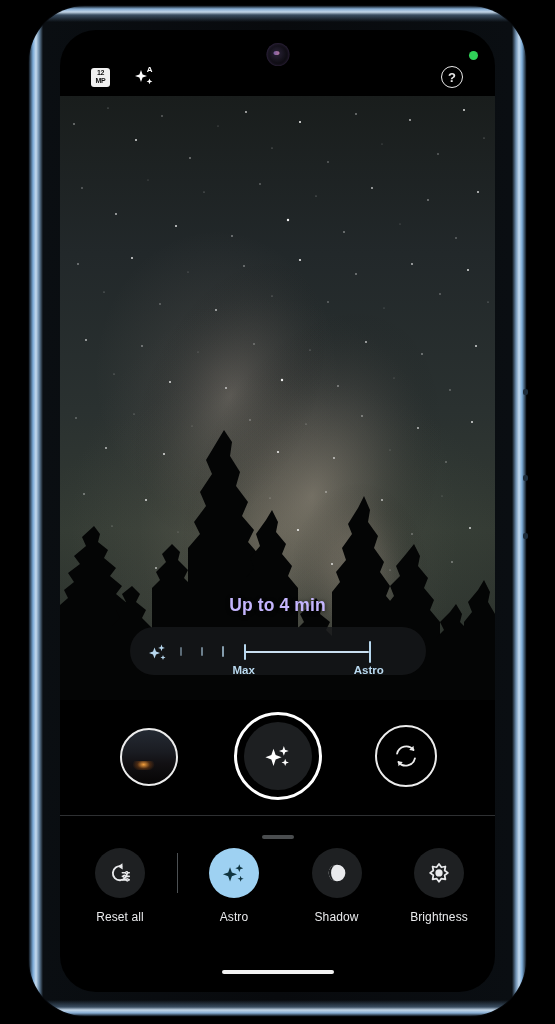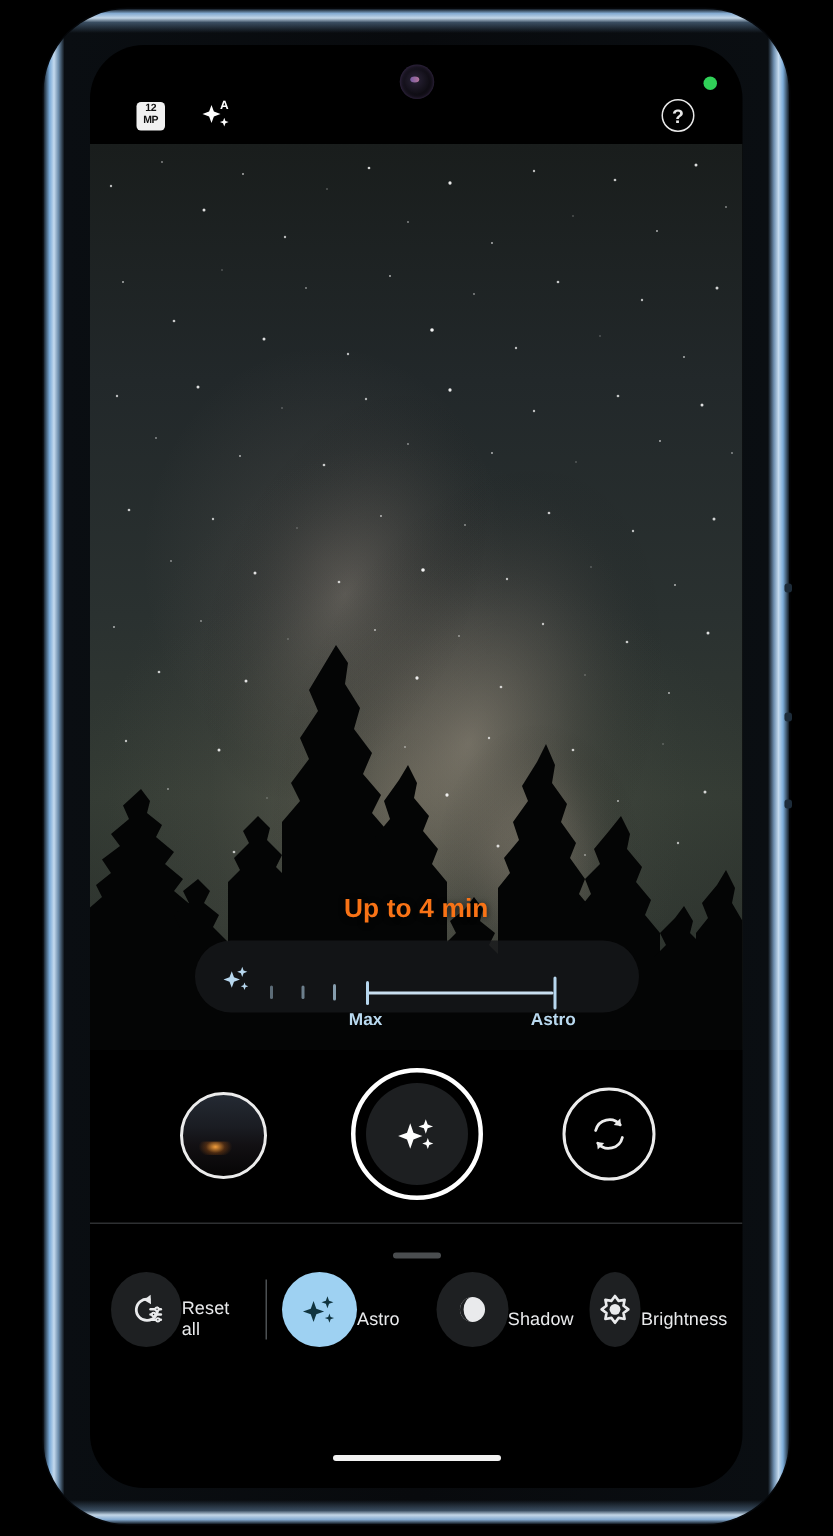--- a/index.html
+++ b/index.html
@@ -107,30 +107,30 @@
       radial-gradient(ellipse 40% 34% at 36% 46%, rgba(170,150,140,0.14) 0%, rgba(0,0,0,0) 70%),
       radial-gradient(ellipse 90% 60% at 50% 88%, rgba(92,104,88,0.30) 0%, rgba(0,0,0,0) 70%),
       linear-gradient(180deg,#191d1c 0%, #22282a 26%, #2a3130 52%, #333a33 72%, #2b312c 86%, #1a1e1b 100%);
   }
   #stars{ position:absolute; inset:0; }
   #trees{ position:absolute; left:0; bottom:0; width:100%; height:270px; }
 
   
   #exposure-label{
     position:absolute; left:0; top:565px; width:100%; text-align:center;
-    color:#f97316; font-size:17.5px; font-weight:700; letter-spacing:.1px;
+    color:#c4b5fd; font-size:17.5px; font-weight:700; letter-spacing:.1px;
     text-shadow:0 1px 4px rgba(0,0,0,.75); z-index:6;
   }
   #slider-pill{
     position:absolute; left:70px; top:597px; width:296px; height:48px;
     border-radius:24px; background:rgba(22,24,26,0.80);
     z-index:6;
   }
   #slider-sparkle{ position:absolute; left:16px; top:13px; width:24px; height:24px; }
-  #slider-track{ position:absolute; left:50px; top:14px; right:10px; height:100%; }
+  #slider-track{ position:absolute; left:50px; top:4px; right:10px; height:100%; }
   .tick{ position:absolute; background:#b7d7ee; border-radius:1px; }
   #slider-line{
     position:absolute; height:1.6px; background:#c9dff0; border-radius:1px;
   }
   .slider-cap{
     position:absolute; color:#b9d9ef; font-size:11.5px; font-weight:600;
     white-space:nowrap;
   }
 
   
@@ -169,21 +169,21 @@
   #drag-handle{
     position:absolute; left:50%; top:805px; transform:translateX(-50%);
     width:32px;height:4px;border-radius:2px;background:#4a4d4f; z-index:6;
   }
   #tools-row{
     position:absolute; left:0; top:818px; width:100%; height:110px;
     display:flex; align-items:flex-start; justify-content:space-between;
     padding:0 10px 0 14px; z-index:6;
   }
   .tool{
-    width:92px; display:flex; flex-direction:row; align-items:center;
+    width:92px; display:flex; flex-direction:column; align-items:center;
   }
   .tool-circle{
     width:50px;height:50px;border-radius:50%;background:#1e2022;
     display:flex;align-items:center;justify-content:center;
   }
   .tool.active .tool-circle{ background:#9ed1f2; }
   .tool-label{
     margin-top:12px; color:#e9eaec; font-size:12px; font-weight:400; letter-spacing:.1px;
   }
   #tool-separator{

